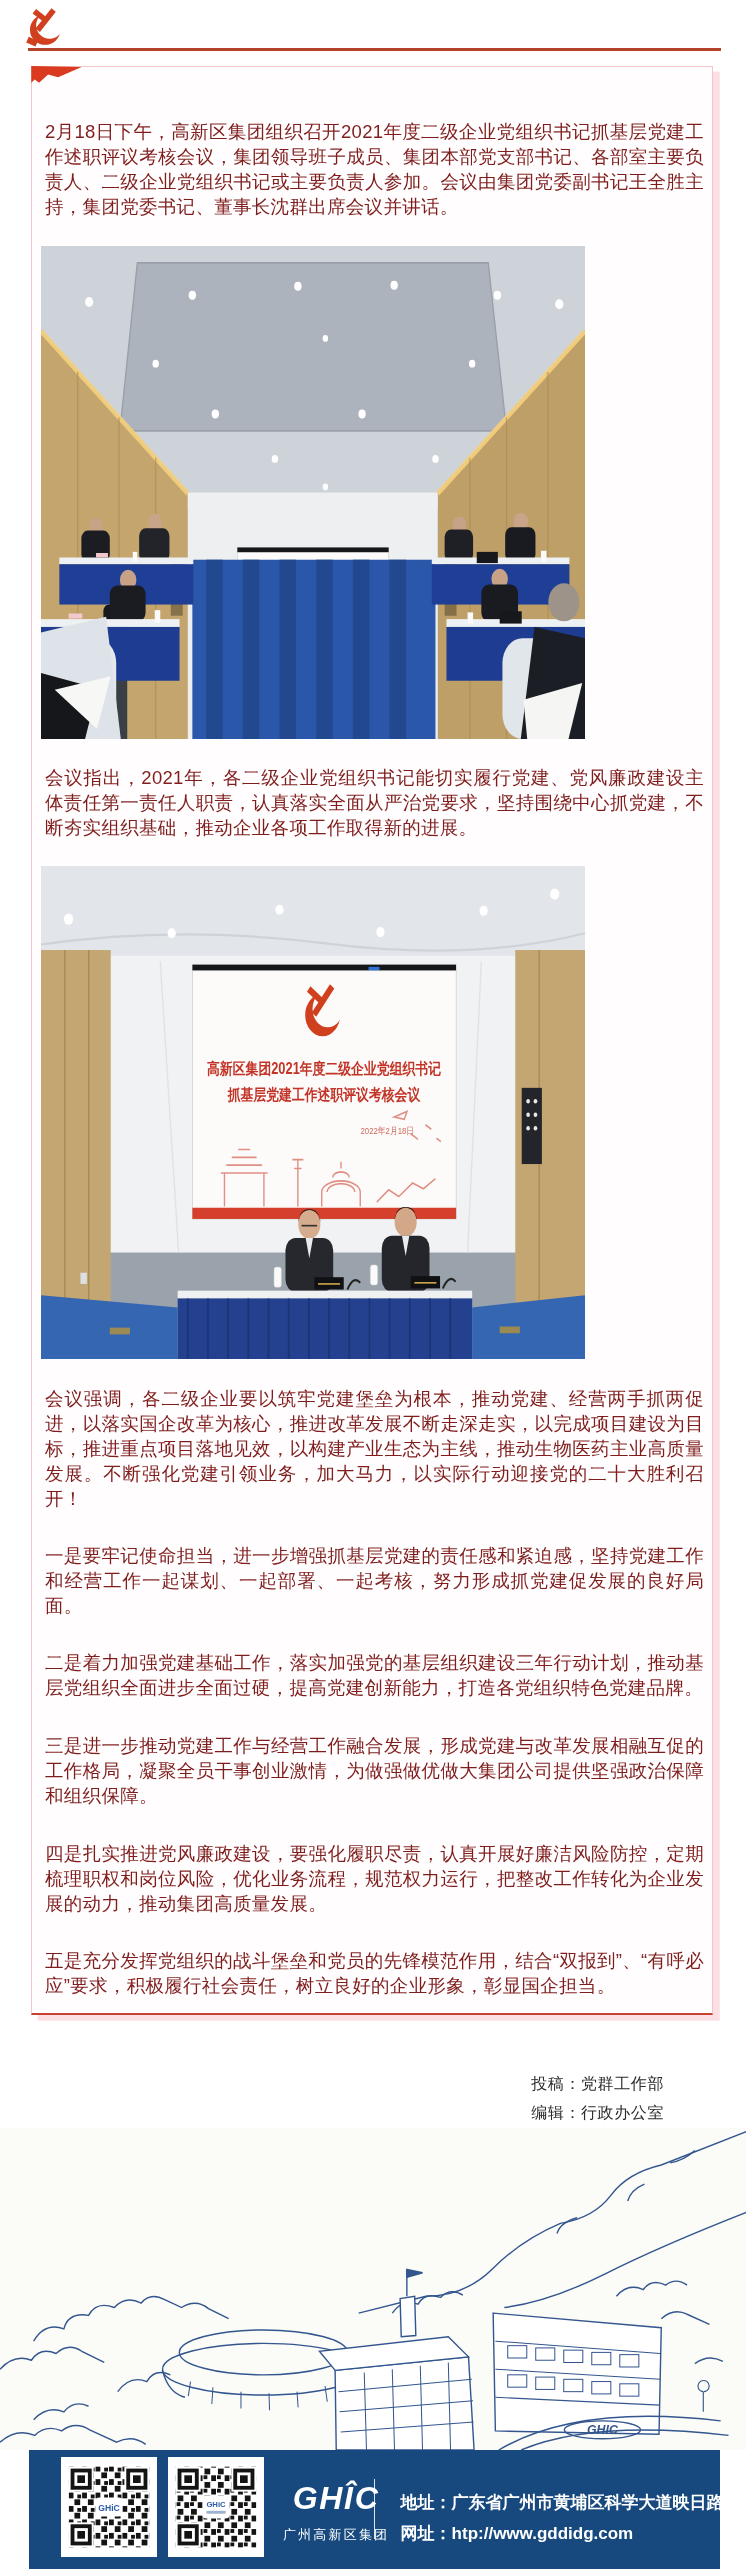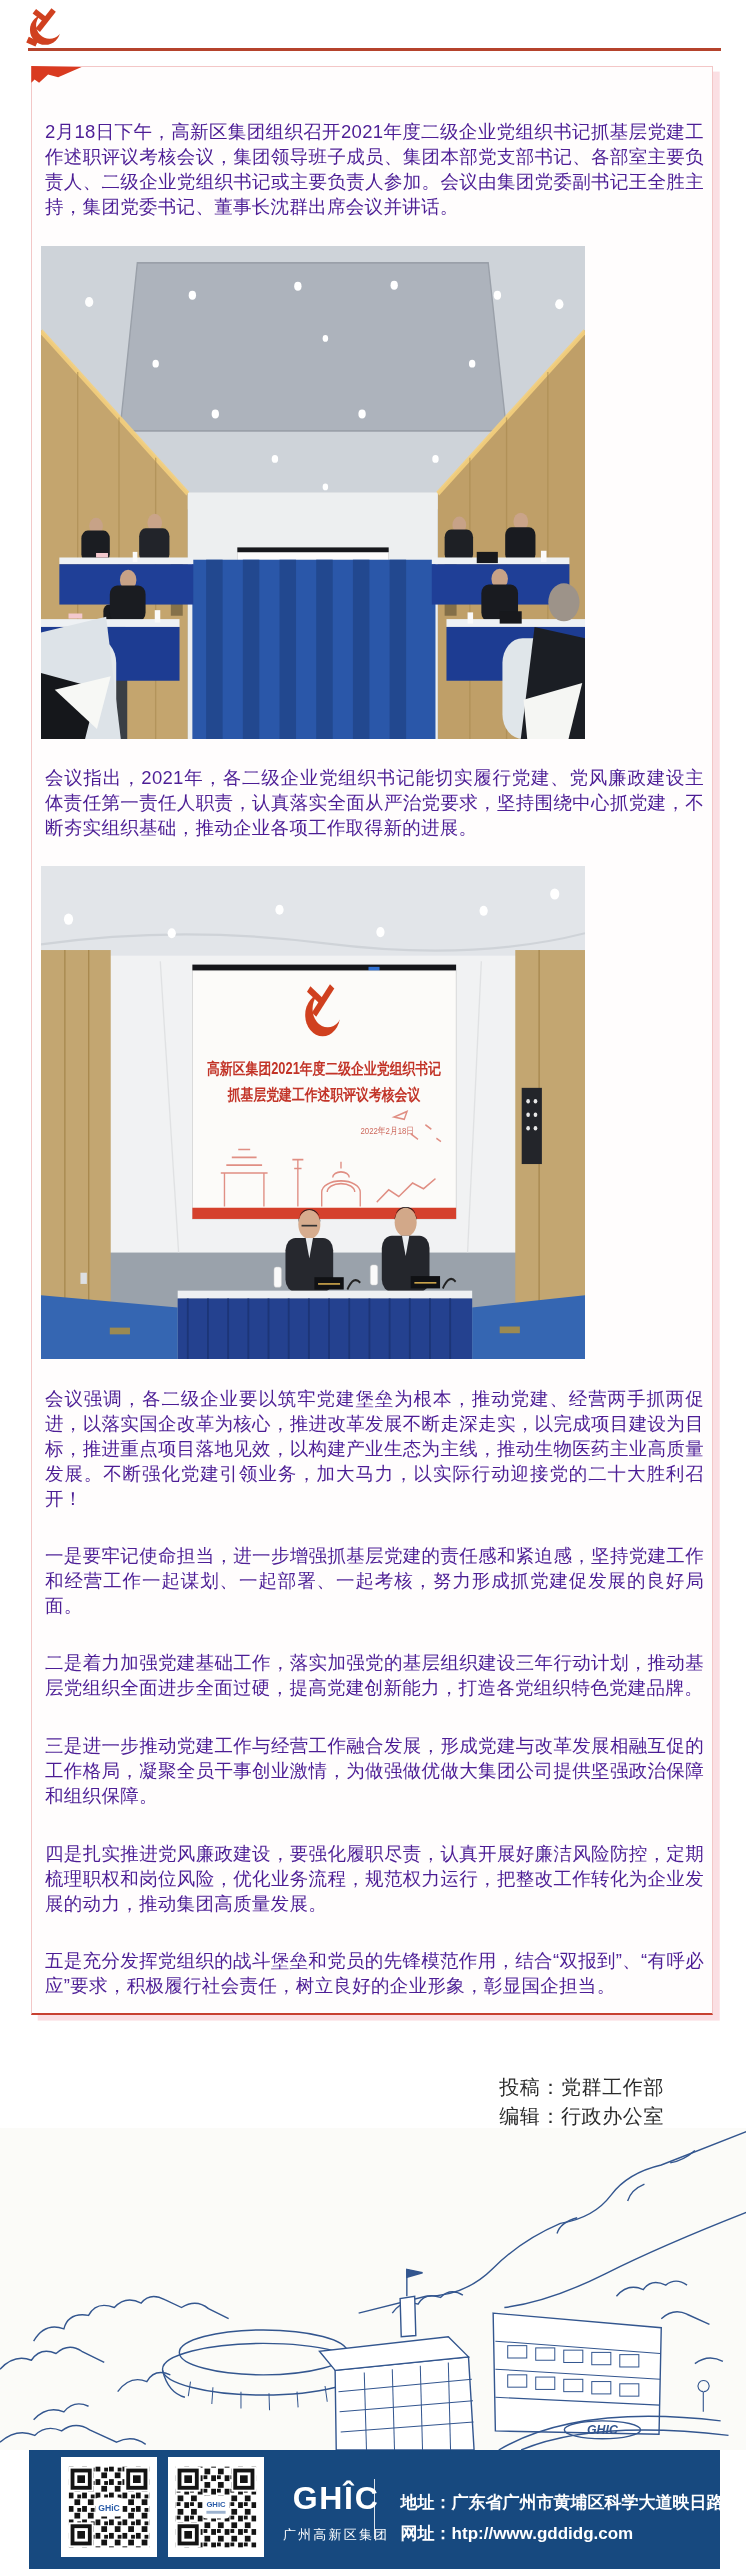--- a/index.html
+++ b/index.html
@@ -9,39 +9,39 @@
   
   .top-emblem{position:absolute;left:26px;top:4.5px;width:36px;height:46px;}
   .top-rule{position:absolute;left:28px;top:48px;width:693px;height:2.8px;background:#b5432c;}
 
   
   .art-box{position:absolute;left:31px;top:66px;width:680px;height:1946px;background:#fffdfd;
            border:1.1px solid #f3c7c7;border-bottom:2.8px solid #c74130;
            box-shadow:6.7px 5.6px 0 #fbdfe3;}
   .flag{position:absolute;left:-1.1px;top:-1.1px;width:52px;height:23.5px;}
 
-  .para{position:absolute;left:13px;width:659px;font-size:18.5px;line-height:25px;color:#4c1d95;
+  .para{position:absolute;left:13px;width:659px;font-size:18.5px;line-height:25px;color:#7f1d1d;
         text-align:justify;letter-spacing:0.3px;}
   .photo{position:absolute;left:9px;width:544px;height:493px;overflow:hidden;background:#9aa2ab;}
   .photo svg{display:block;width:100%;height:100%;}
 
   
-  .credit{position:absolute;right:83px;text-align:right;font-size:20px;color:#2b2b2b;letter-spacing:0.6px;}
+  .credit{position:absolute;right:83px;text-align:right;font-size:16px;color:#2b2b2b;letter-spacing:0.6px;}
 
   
   .sketch{position:absolute;left:0;top:2128px;width:747px;height:322px;background:#fcfcfa;}
   .sketch svg{display:block;width:100%;height:100%;}
 
   
   .footer{position:absolute;left:28.6px;top:2450px;width:691px;height:119px;background:#17497f;}
   .qr{position:absolute;top:7.3px;width:96px;height:100px;background:#fff;}
   .qr svg{display:block;width:100%;height:100%;}
   .qr1{left:32px;} .qr2{left:139px;}
   .ghic{position:absolute;left:246px;top:31px;width:123px;text-align:center;color:#fff;}
-  .ghic .big{font-size:32px;font-weight:bold;letter-spacing:1.7px;line-height:34px;}
+  .ghic .big{font-size:32px;font-weight:bold;letter-spacing:1.7px;line-height:34px;font-style:italic;}
   .ghic .sub{font-size:13px;letter-spacing:2.2px;margin-top:11px;white-space:nowrap;}
   .divider{position:absolute;left:345px;top:29px;width:1.7px;height:60px;background:rgba(255,255,255,.85);}
   .addr{position:absolute;left:372px;top:37px;color:#fff;font-weight:bold;font-size:17px;line-height:31px;white-space:nowrap;}
 </style>
 </head>
 <body>
 
 <div id="page">
 
   <svg class="top-emblem" viewBox="0 0 64 82">

